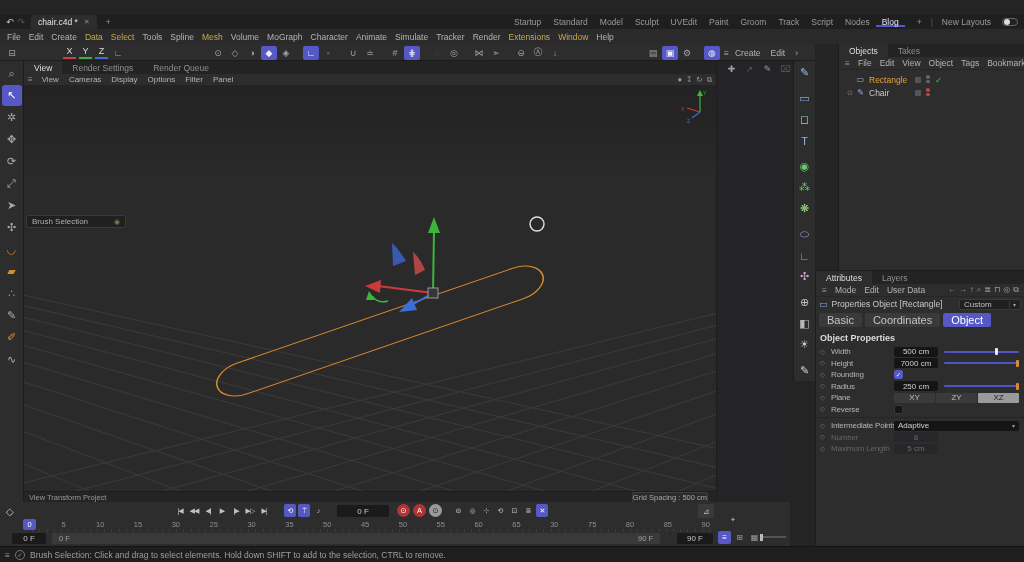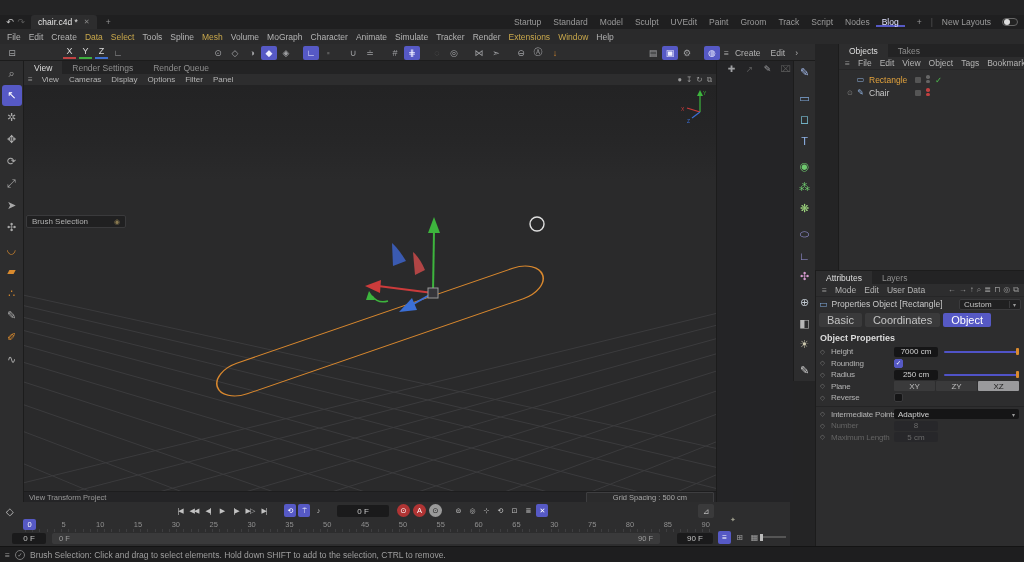--- a/index.html
+++ b/index.html
@@ -52,21 +52,21 @@
 .vp-menu{position:absolute;left:24px;top:74px;width:692px;height:11px;background:#2d2d2e;display:flex;align-items:center;font-size:8px}
 .vp-menu .hamb{padding:0 4px;color:#9a9a9a}
 .vp-menu .menu-item{padding:0 5px}
 .vp-corner{margin-left:auto;display:flex;gap:4px;padding-right:4px;color:#9a9a9a;font-size:7.5px}
 
 .canvas{position:absolute;left:24px;top:85px;width:692px;height:417px;background:linear-gradient(#232324 0px,#262627 55px,#2a2a2b 95px,#2a2a2b 100%);overflow:hidden}
 .vp-svg{position:absolute;left:0;top:0;width:692px;height:417px}
 .vp-head{position:absolute;left:0;top:0;width:100%;height:10px;background:#242426;border-bottom:1px solid #1d1d1e;display:flex;align-items:center;padding:0 5px;font-size:7.5px;color:#9a9a9a;z-index:3}
 .vp-camera{position:absolute;left:50%;transform:translateX(-50%);display:flex;gap:3px;align-items:center}
 .vp-foot{position:absolute;left:0;bottom:0;width:100%;height:11px;background:#242426;border-top:1px solid #1d1d1e;display:flex;align-items:center;padding:0 0 0 5px;font-size:7.5px;color:#9a9a9a;z-index:3}
-.gridbox{margin-left:auto;margin-right:2px;height:11px;display:flex;align-items:center;background:#2b2b2c;border:1px solid #3e3e40;padding:0 26px;border-radius:1px;color:#a8a8a8}
+.gridbox{margin-left:auto;margin-right:8px;height:11px;display:flex;align-items:center;background:#2b2b2c;border:1px solid #3e3e40;padding:0 0;border-radius:1px;color:#a8a8a8}
 .hud{position:absolute;left:2px;top:130px;width:100px;height:13px;background:#202021;border:1px solid #3a3a3c;border-radius:2px;display:flex;align-items:center;padding:0 5px;font-size:8px;color:#b0b0b0;z-index:3}
 .hud i{margin-left:auto;color:#8a7a50;font-style:normal;font-size:7px}
 
 .midcol{position:absolute;left:716px;top:61px;width:77px;height:441px;background:#242426;border-left:1px solid #1c1c1c}
 .mini-icons{display:flex;gap:3px;padding:1px 0 0 7px;font-size:9px}
 .palette{position:absolute;left:793px;top:61px;width:22px;height:320px;background:#2d2d2e;border-left:1px solid #1c1c1c;display:flex;flex-direction:column;align-items:center;padding-top:1px}
 .palette .pic{width:20px;height:21px;display:flex;align-items:center;justify-content:center;font-size:11px;border-radius:3px}
 .palette .pic.gap{margin-top:5px}
 
 .objects{position:absolute;left:838px;top:44px;width:209px;height:226px;background:#2d2d2e;border-left:1px solid #1c1c1c}
@@ -480,20 +480,29 @@
     </div>
     <div class="sect-tabs">
         <span class="sect-tab">Basic</span>
         <span class="sect-tab">Coordinates</span>
         <span class="sect-tab on">Object</span>
       </div>
     <div class="sect-title">Object Properties</div>
 
     <div class="arow">
       <span class="pfx">◇</span>
+      <span class="albl">Width</span>
+      <span class="aval">500 cm</span>
+      <span class="aslider">
+          <i class="atrack"></i>
+          <i class="ahandle" style="left: 68%;"></i>
+        </span>
+    </div>
+    <div class="arow">
+      <span class="pfx">◇</span>
       <span class="albl">Height</span>
       <span class="aval">7000 cm</span>
       <span class="aslider">
           <i class="atrack"></i>
           <i class="ahandle orange" style="left: 96%;"></i>
         </span>
     </div>
     <div class="arow">
       <span class="pfx">◇</span>
       <span class="albl">Rounding</span>

